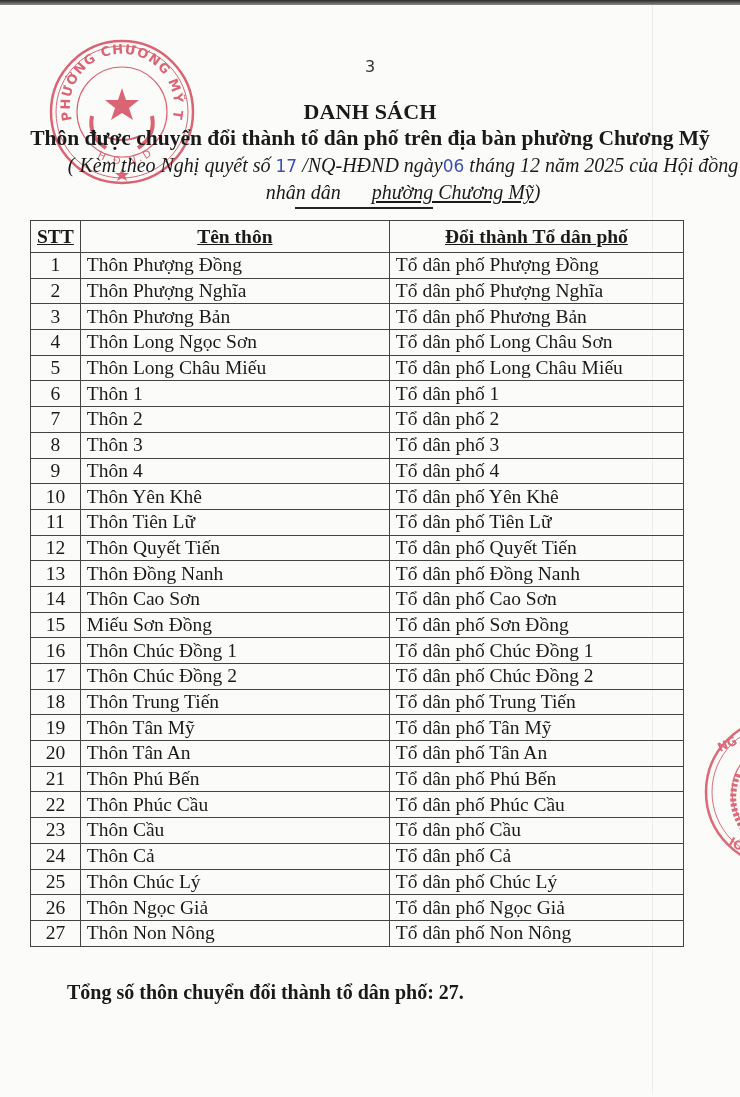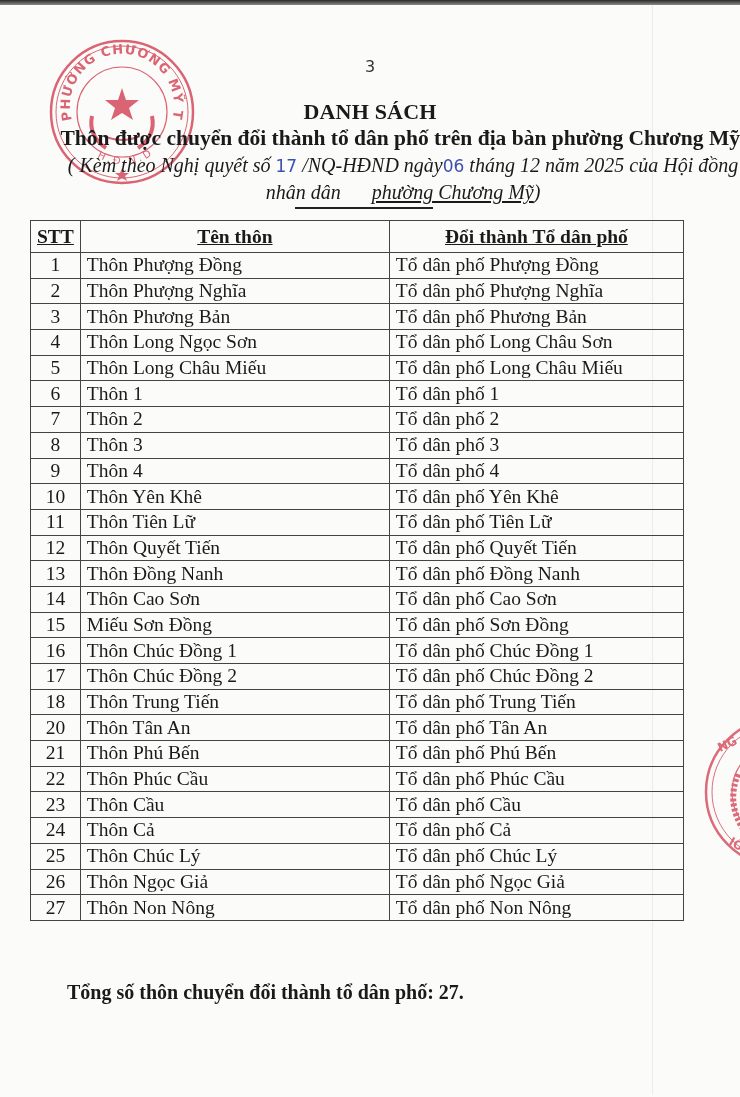--- a/index.html
+++ b/index.html
@@ -19,21 +19,21 @@
   }
   .page-num {
     position:absolute; left:0; width:740px; top:57px; text-align:center;
     font-family:"DejaVu Sans", sans-serif; font-size:16px; color:#333;
   }
   .title {
     position:absolute; left:0; width:740px; top:99px; text-align:center;
     font-weight:bold; font-size:22px; letter-spacing:0.2px;
   }
   .subtitle {
-    position:absolute; left:0; width:740px; top:126px; text-align:right;
+    position:absolute; left:0; width:740px; top:126px; text-align:center;
     font-weight:bold; font-size:21.5px; white-space:nowrap;
   }
   .note {
     position:absolute; left:12px; width:740px; top:152px; text-align:center;
     font-style:italic; font-size:20px; line-height:26px; white-space:nowrap;padding-left:21px;
   }
   .note .hw { color:#3d4fb0; font-family:"DejaVu Sans", sans-serif; font-style:normal; font-size:17px; }
   .note .ul { text-decoration:underline; text-underline-offset:2px;margin-left:26px; }
   .rule {
     position:absolute; left:295px; top:207px; width:138px; height:2px; background:#222;
@@ -201,20 +201,25 @@
         <td class="stt">17</td>
         <td class="name">Thôn Chúc Đồng 2</td>
         <td class="conv">Tổ dân phố Chúc Đồng 2</td>
       </tr>
       <tr>
         <td class="stt">18</td>
         <td class="name">Thôn Trung Tiến</td>
         <td class="conv">Tổ dân phố Trung Tiến</td>
       </tr>
       <tr>
+        <td class="stt">19</td>
+        <td class="name">Thôn Tân Mỹ</td>
+        <td class="conv">Tổ dân phố Tân Mỹ</td>
+      </tr>
+      <tr>
         <td class="stt">20</td>
         <td class="name">Thôn Tân An</td>
         <td class="conv">Tổ dân phố Tân An</td>
       </tr>
       <tr>
         <td class="stt">21</td>
         <td class="name">Thôn Phú Bến</td>
         <td class="conv">Tổ dân phố Phú Bến</td>
       </tr>
       <tr>

